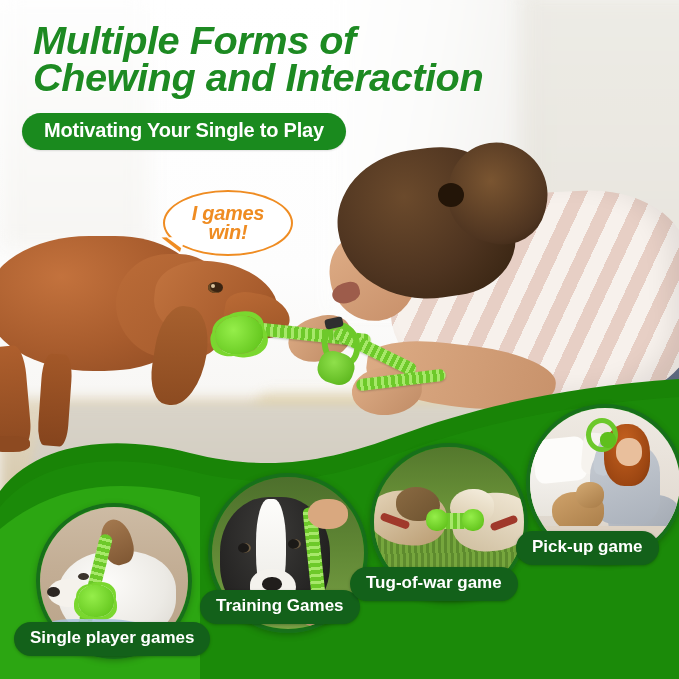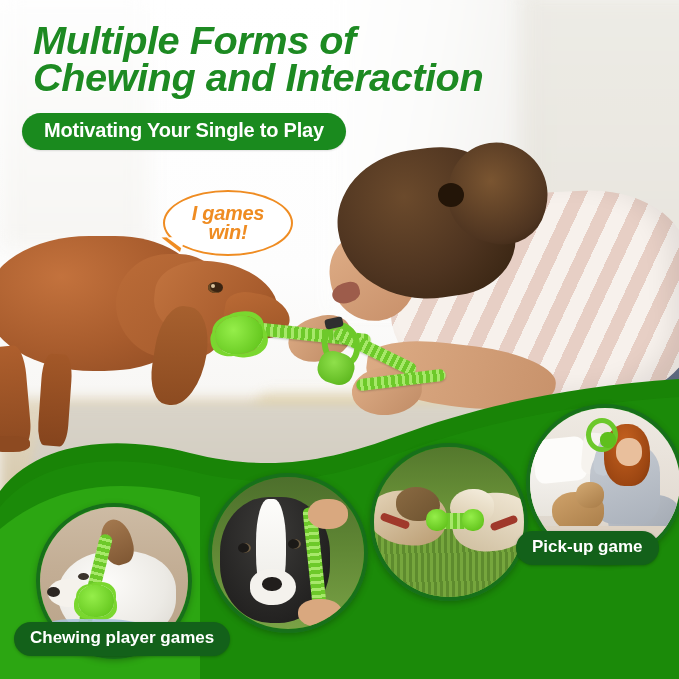--- a/index.html
+++ b/index.html
@@ -485,50 +485,52 @@
       <div class="dog1"></div>
       <div class="ear1"></div>
       <div class="snout"></div>
       <div class="nose"></div>
       <div class="eye"></div>
       <div class="toy"></div>
       <div class="toyhead"></div>
       <div class="blanket"></div>
     </div>
   </div>
-  <div class="label-pill l1">Chewing player games</div>
+  <div class="label-pill l1">Single player games</div>
 
   <div class="thumb t2">
     <div class="pic p2">
       <div class="dog2"></div>
       <div class="blaze"></div>
       <div class="muz2"></div>
       <div class="nose2"></div>
       <div class="eyeL"></div>
       <div class="eyeR"></div>
       <div class="toy2"></div>
       <div class="hand2"></div>
       <div class="hand2b"></div>
     </div>
   </div>
+  <div class="label-pill l2">Training Games</div>
 
   <div class="thumb t3">
     <div class="pic p3">
       <div class="grass"></div>
       <div class="dogA"></div>
       <div class="dogA-h"></div>
       <div class="dogB"></div>
       <div class="dogB-h"></div>
       <div class="collarA"></div>
       <div class="collarB"></div>
       <div class="toy3"></div>
       <div class="toy3a"></div>
       <div class="toy3b"></div>
     </div>
   </div>
+  <div class="label-pill l3">Tug-of-war game</div>
 
   <div class="thumb t4">
     <div class="pic p4">
       <div class="sofa"></div>
       <div class="cush"></div>
       <div class="cush2"></div>
       <div class="wlegs"></div>
       <div class="wbody"></div>
       <div class="warm"></div>
       <div class="whair"></div>

